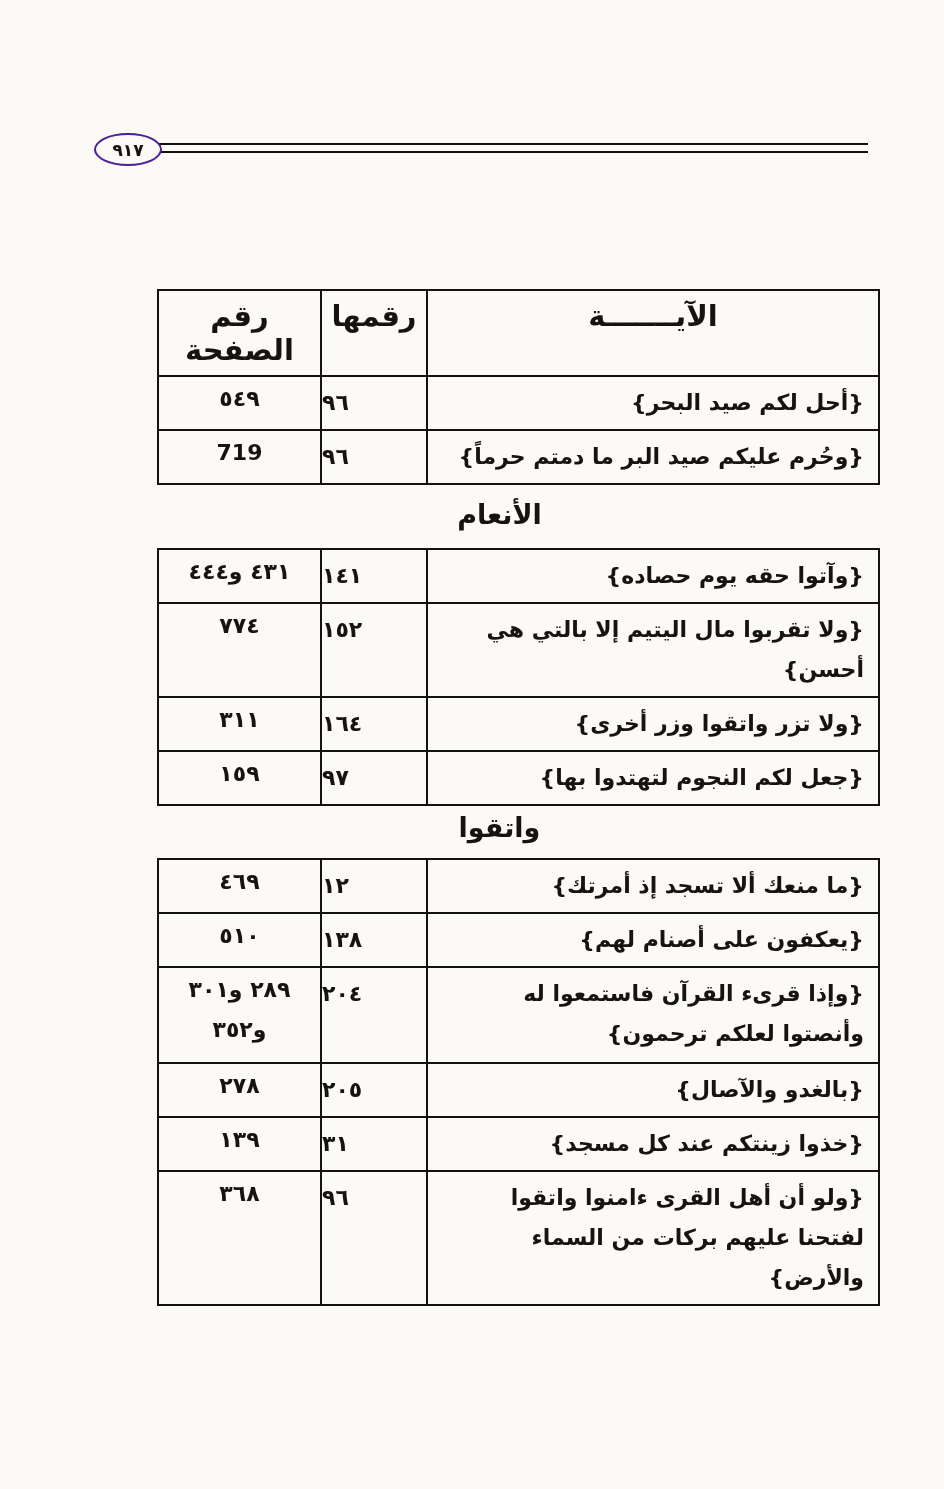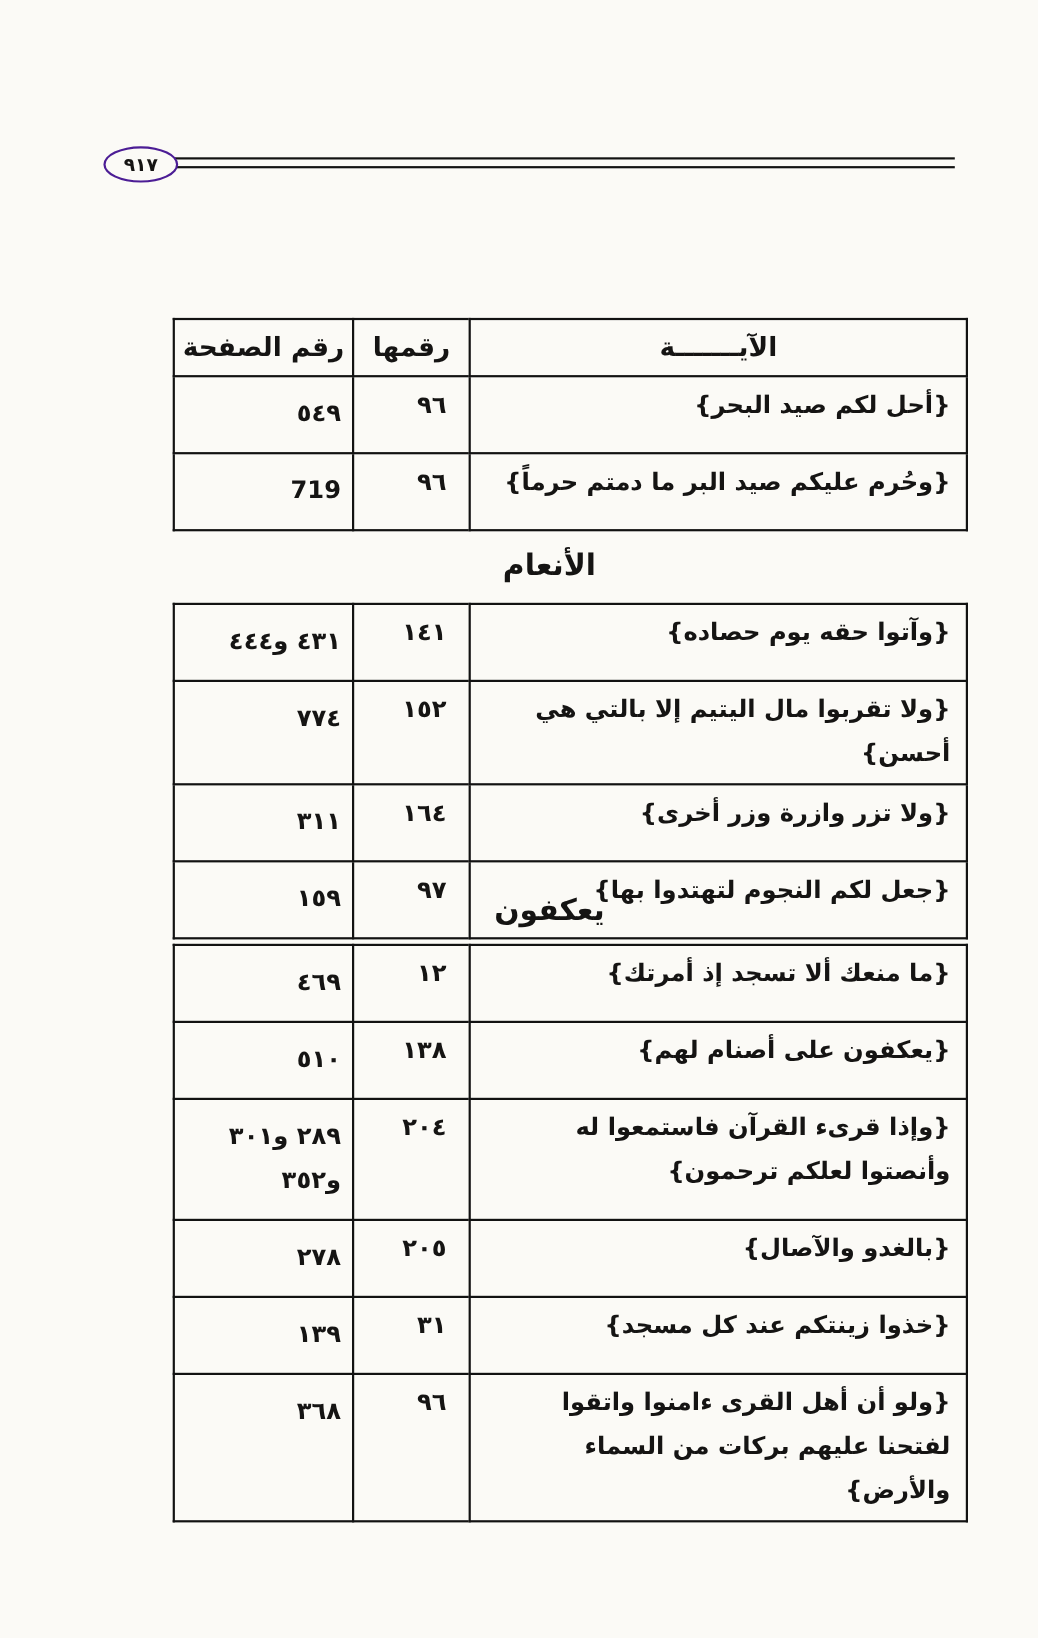--- a/index.html
+++ b/index.html
@@ -34,37 +34,37 @@
   table.idx {
     width:721px; border-collapse:collapse; direction:rtl;
     table-layout:fixed;
   }
   table.idx td, table.idx th { border:2.5px solid #121212; vertical-align:top; }
   col.c-verse { width:452px; }
   col.c-no    { width:106px; }
   col.c-page  { width:163px; }
 
   th.h-cell {
-    text-align:center; font-weight:700; font-size:24px;
+    text-align:center; font-weight:700; font-size:29px;
     padding:8px 6px; height:50px; line-height:34px;
     direction:rtl;
   }
   td.verse-cell {
     text-align:right; font-weight:700; font-size:22px;
     padding:6px 14px; line-height:40px; height:52px;
     direction:rtl;
   }
   td.no-cell {
-    text-align:right; font-weight:700; font-size:22px;
-    padding:6px 20px; line-height:40px; height:52px;
+    text-align:left; font-weight:700; font-size:22px;
+    padding:6px 0; line-height:40px; height:52px;
     direction:rtl;
   }
   td.page-cell {
-    font-weight:700; font-size:22px;
-    padding:14px 10px; line-height:40px; height:52px;
+    text-align:center; font-weight:700; font-size:22px;
+    padding:2px 10px; line-height:40px; height:52px;
     direction:rtl;
   }
   tr.tall td { height:96px; }
 
   .section-heading {
     position:absolute; left:139px; width:721px;
     text-align:center; font-size:27px; font-weight:700;
     direction:rtl;
   }
 
@@ -123,34 +123,34 @@
         <td class="verse-cell">{وآتوا حقه يوم حصاده}</td>
         <td class="no-cell">١٤١</td>
         <td class="page-cell">٤٣١ و٤٤٤</td>
       </tr>
       <tr>
         <td class="verse-cell">{ولا تقربوا مال اليتيم إلا بالتي هي أحسن}</td>
         <td class="no-cell">١٥٢</td>
         <td class="page-cell">٧٧٤</td>
       </tr>
       <tr>
-        <td class="verse-cell">{ولا تزر وازرة وزر أخرى}</td>
+        <td class="verse-cell">{ولا تزر واتقوا وزر أخرى}</td>
         <td class="no-cell">١٦٤</td>
         <td class="page-cell">٣١١</td>
       </tr>
       <tr>
         <td class="verse-cell">{جعل لكم النجوم لتهتدوا بها}</td>
         <td class="no-cell">٩٧</td>
         <td class="page-cell">١٥٩</td>
       </tr>
     </tbody>
       </table>
   </div>
 
-  <div class="section-heading pos-h3">يعكفون</div>
+  <div class="section-heading pos-h3">واتقوا</div>
 
   <div class="tbl-wrap pos-t3">
     <table class="idx">
       <colgroup>
           <col class="c-verse">
           <col class="c-no">
           <col class="c-page">
         </colgroup>
       <tbody>
           <tr>

